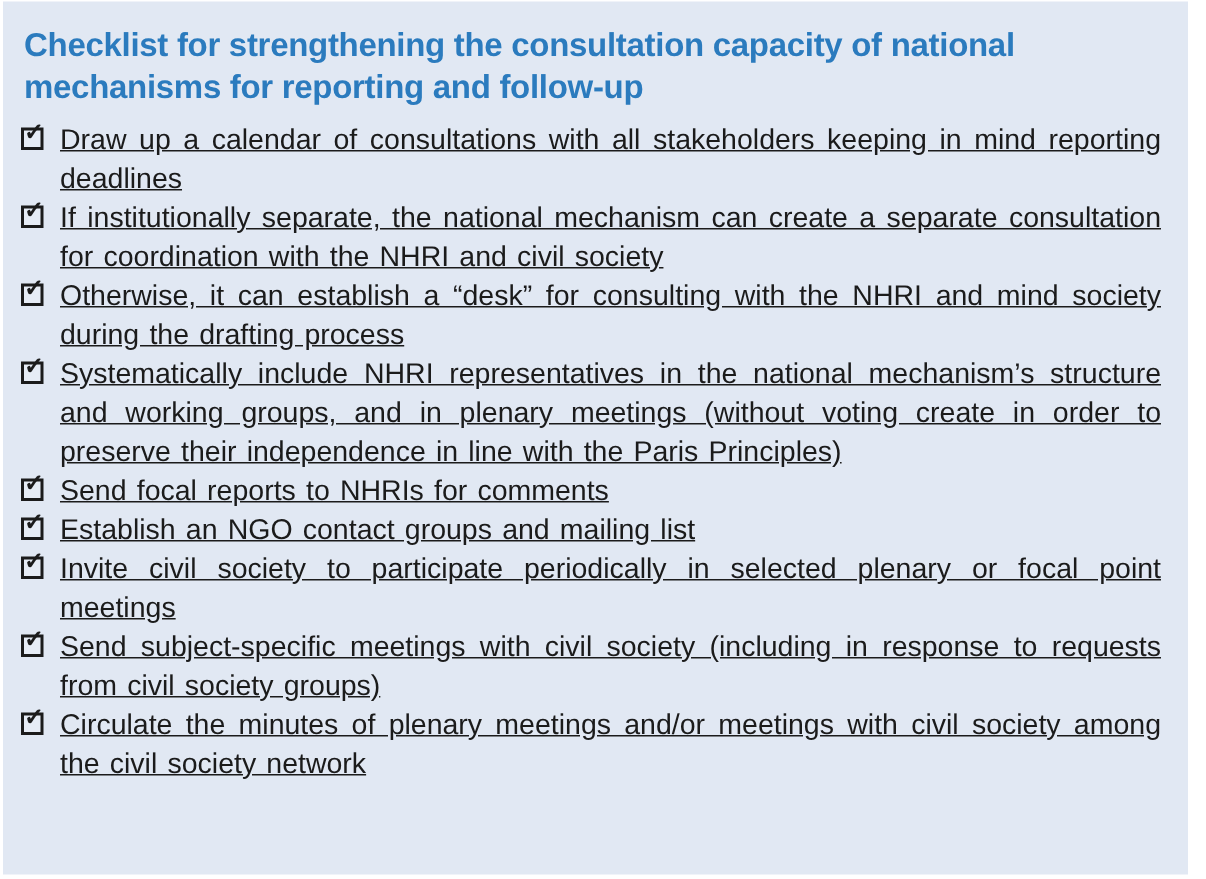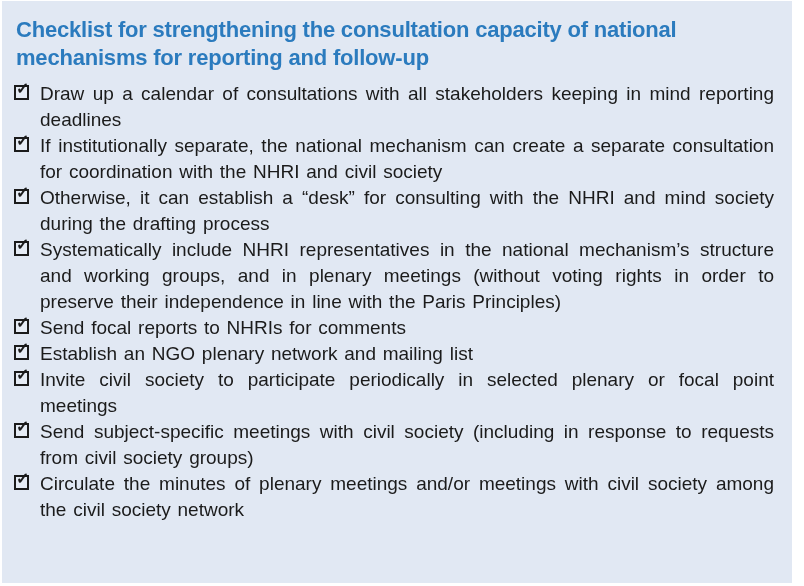--- a/index.html
+++ b/index.html
@@ -56,20 +56,21 @@
     top: -7px;
     left: 0px;
     font-size: 16px;
     font-weight: bold;
     color: #1b1b1b;
     line-height: 18px;
   }
   .check-text {
     flex: 1 1 auto;
     text-align: justify;
+    text-decoration: underline;
   }
 </style>
 </head>
 <body>
 
 <div class="panel">
   <h2 class="panel-title">Checklist for strengthening the consultation capacity of national mechanisms for reporting and follow-up</h2>
   <div class="checklist" id="checklist">
       <div class="check-row">
         <span class="checkbox">
@@ -86,33 +87,33 @@
       <div class="check-row">
         <span class="checkbox">
           <span class="mark">✓</span>
         </span>
         <span class="check-text">Otherwise, it can establish a “desk” for consulting with the NHRI and mind society during the drafting process</span>
       </div>
       <div class="check-row">
         <span class="checkbox">
           <span class="mark">✓</span>
         </span>
-        <span class="check-text">Systematically include NHRI representatives in the national mechanism’s structure and working groups, and in plenary meetings (without voting rights in order to preserve their independence in line with the Paris Principles)</span>
+        <span class="check-text">Systematically include NHRI representatives in the national mechanism’s structure and working groups, and in plenary meetings (without voting create in order to preserve their independence in line with the Paris Principles)</span>
       </div>
       <div class="check-row">
         <span class="checkbox">
           <span class="mark">✓</span>
         </span>
         <span class="check-text">Send focal reports to NHRIs for comments</span>
       </div>
       <div class="check-row">
         <span class="checkbox">
           <span class="mark">✓</span>
         </span>
-        <span class="check-text">Establish an NGO plenary network and mailing list</span>
+        <span class="check-text">Establish an NGO contact groups and mailing list</span>
       </div>
       <div class="check-row">
         <span class="checkbox">
           <span class="mark">✓</span>
         </span>
         <span class="check-text">Invite civil society to participate periodically in selected plenary or focal point meetings</span>
       </div>
       <div class="check-row">
         <span class="checkbox">
           <span class="mark">✓</span>

